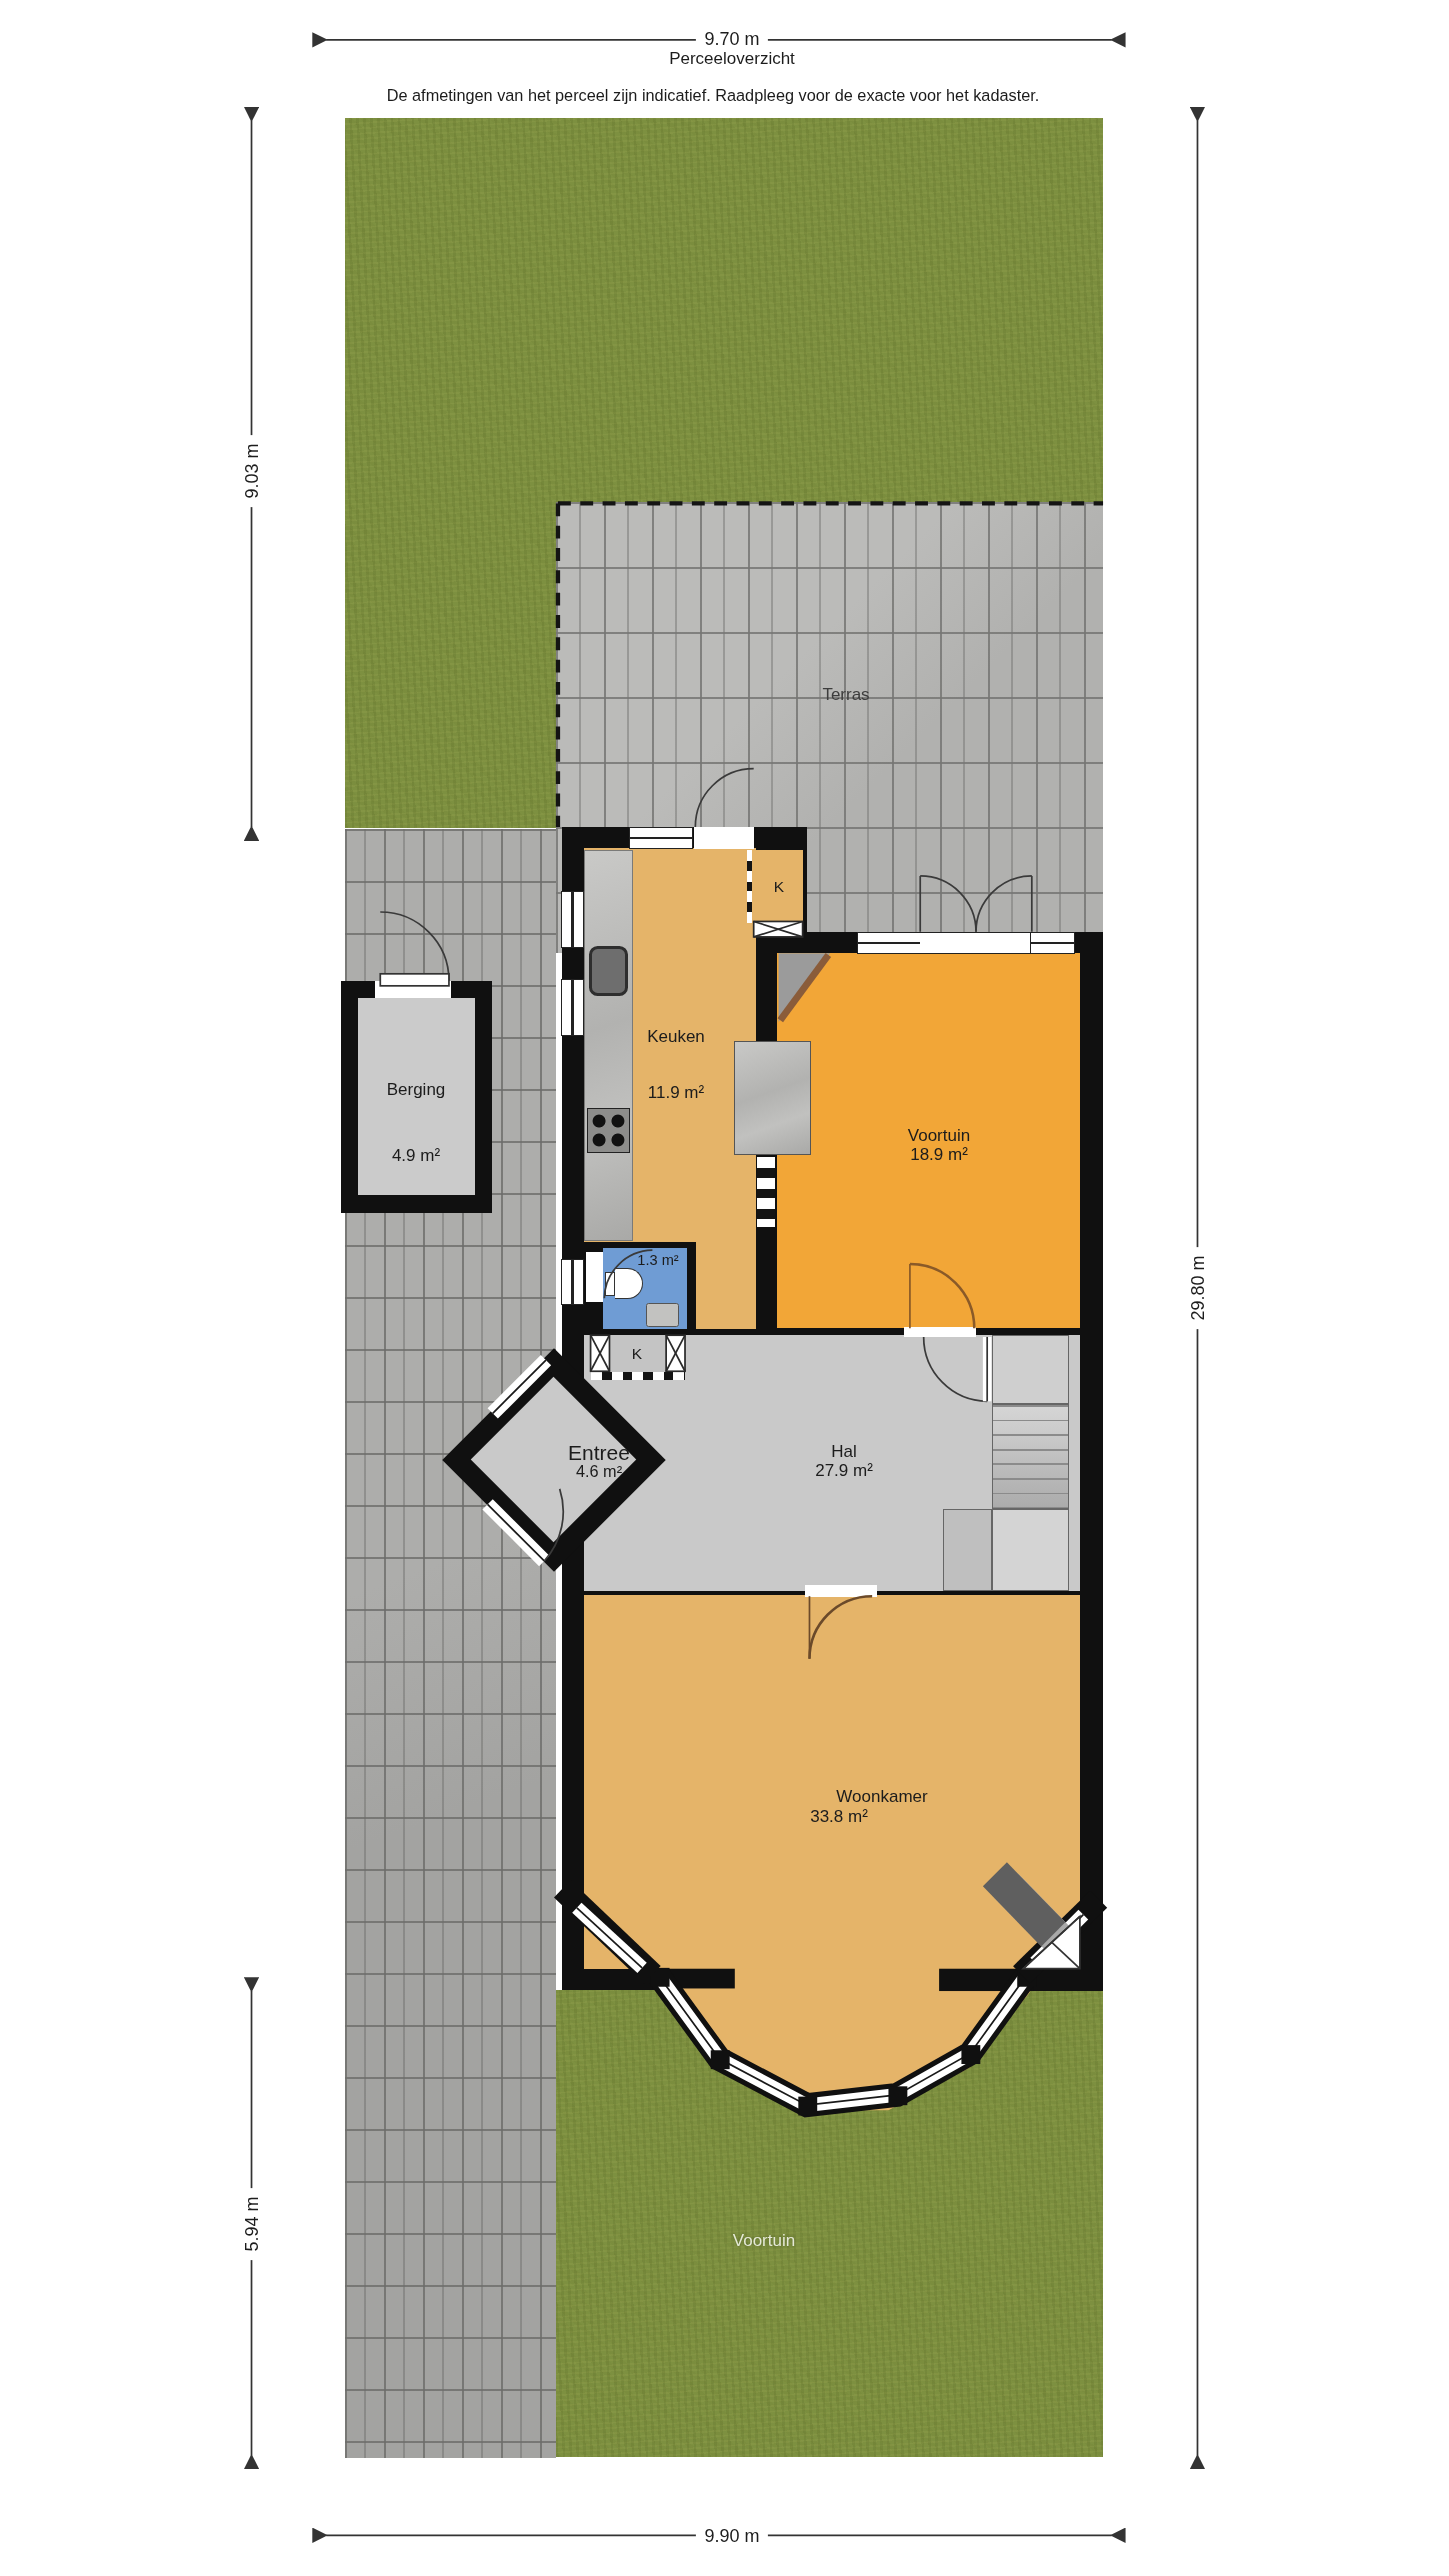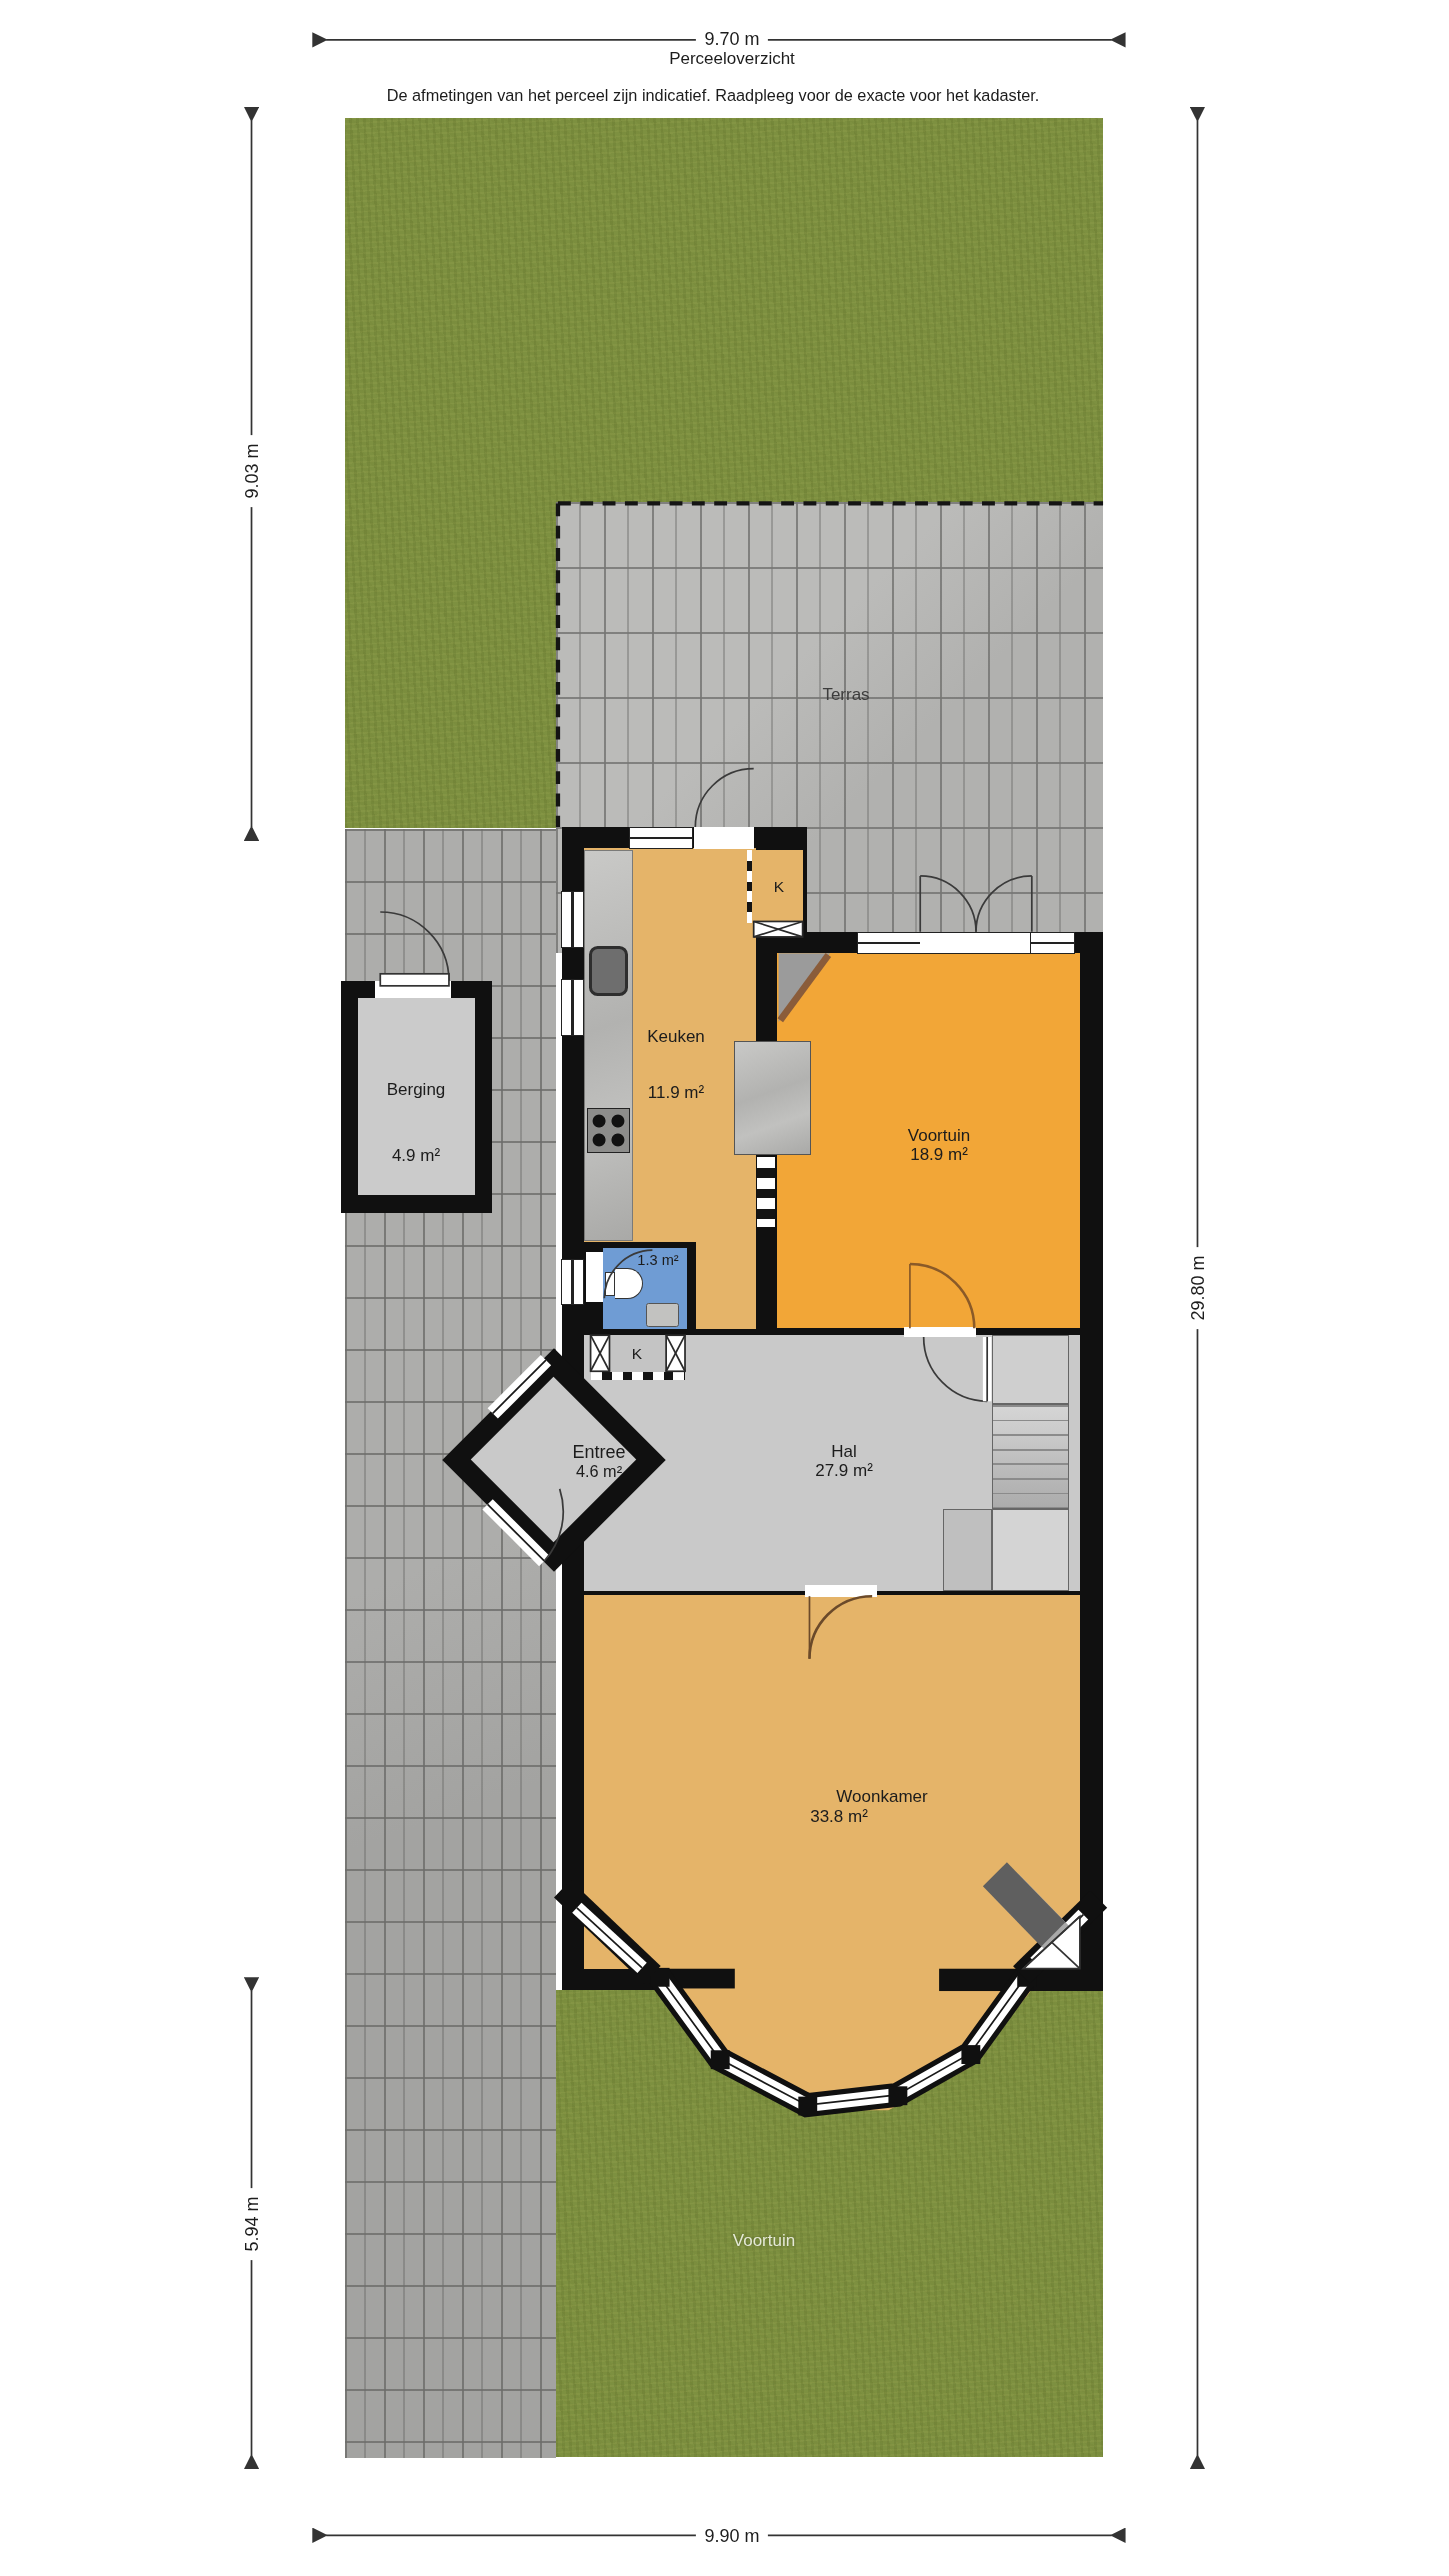--- a/index.html
+++ b/index.html
@@ -236,21 +236,21 @@
   <div class="lbl" style="left:676px;top:1047px;margin-top:36px;">11.9 m²</div>
 
   <div class="lbl" style="left:939px;top:1126px;">Voortuin</div>
   <div class="lbl" style="left:939px;top:1145px;">18.9 m²</div>
 
   <div class="lbl lbl-small" style="left:658px;top:1253px;text-align:center;">1.3 m²</div>
 
   <div class="lbl" style="left:779px;top:877px;font-size:15.5px;">K</div>
   <div class="lbl" style="left:637px;top:1344px;font-size:15.5px;">K</div>
 
-  <div class="lbl" style="left:599px;top:1443px;font-size:18px;">Entree</div>
+  <div class="lbl" style="left:599px;top:1443px;font-size:21px;">Entree</div>
   <div class="lbl" style="left:599px;top:1462px;font-size:16.3px;">4.6 m²</div>
 
   <div class="lbl" style="left:844px;top:1442px;">Hal</div>
   <div class="lbl" style="left:844px;top:1461px;">27.9 m²</div>
 
   <div class="lbl" style="left:882px;top:1787px;">Woonkamer</div>
   <div class="lbl" style="left:839px;top:1807px;">33.8 m²</div>
 
 </div>
 

